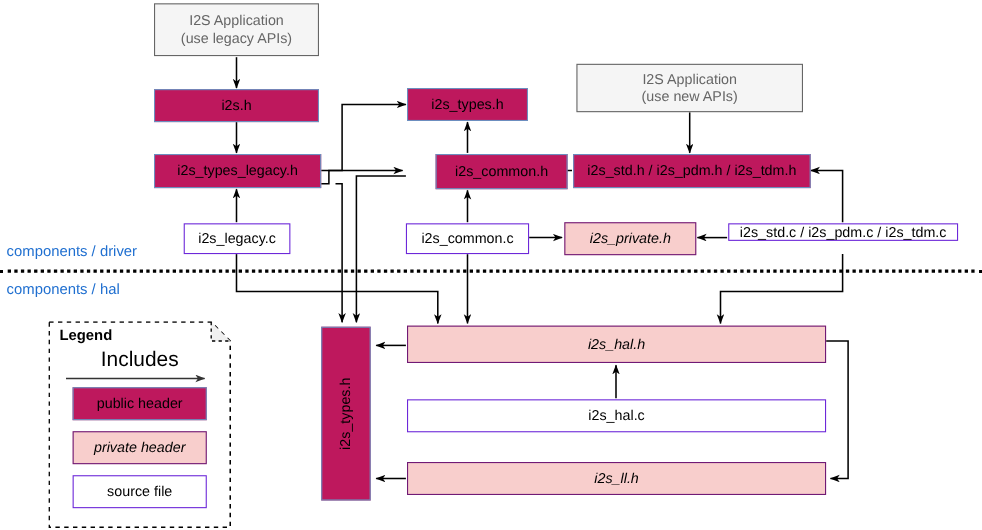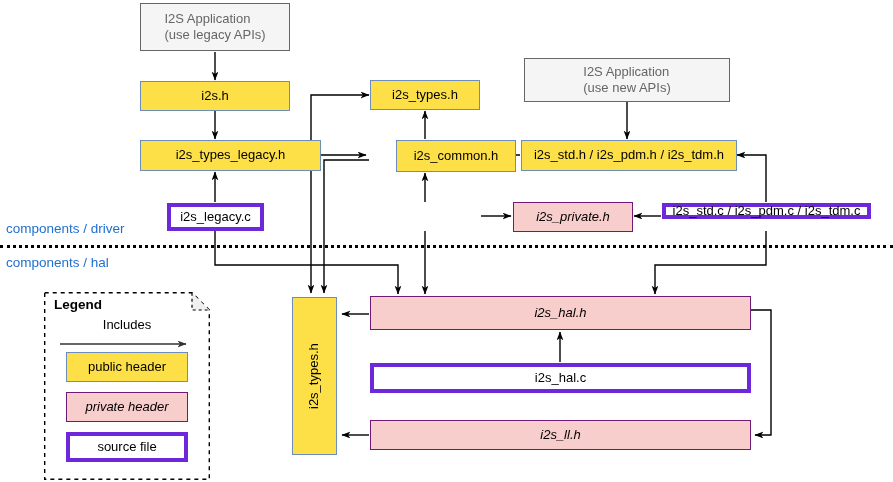--- a/index.html
+++ b/index.html
@@ -15,39 +15,39 @@
     background:#ffffff;
     overflow:hidden;
   }
   
   .node{
     position:absolute;
     box-sizing:border-box;
     display:flex;
     align-items:center;
     justify-content:center;
-    text-align:left;
+    text-align:center;
     font-size:13px;
     line-height:1.25;
     color:#000000;
     z-index:5;
     white-space:pre-line;
   }
   .node.blue{
-    background:#fde047;
+    background:#be185d;
     border:1px solid #6c8ebf;
   }
   .node.pink{
     background:#f8cecc;
     border:1px solid #701a75;
     font-style:italic;
   }
   .node.white{
     background:#ffffff;
-    border:4px solid #6d28d9;
+    border:1px solid #6d28d9;
   }
   .node.gray{
     background:#f5f5f5;
     border:1px solid #666666;
     color:#666666;
   }
   .node.vertical{
     writing-mode:vertical-rl;
     transform:rotate(180deg);
   }
@@ -101,21 +101,21 @@
     font-size:13.5px;
     font-weight:bold;
     color:#000000;
   }
   #legend-includes-label{
     position:absolute;
     left:0;
     top:25px;
     width:100%;
     text-align:center;
-    font-size:13px;
+    font-size:19px;
     color:#000000;
   }
   .legend-swatch{
     position:absolute;
     left:22px;
     width:122px;
     height:30px;
     box-sizing:border-box;
     display:flex;
     align-items:center;
@@ -182,30 +182,31 @@
   </svg>
 
   <div class="node gray" style="left:140px;top:3px;width:150px;height:48px;">I2S Application
 (use legacy APIs)</div>
 
   <div class="node gray" style="left:524px;top:58px;width:206px;height:44px;">I2S Application
 (use new APIs)</div>
 
   <div class="node blue" style="left:140px;top:81px;width:150px;height:30px;">i2s.h</div>
 
-  <div class="node blue" style="left:140px;top:140px;width:181px;height:31px;">i2s_types_legacy.h</div>
+  <div class="node blue" style="left:140px;top:140px;width:152px;height:31px;">i2s_types_legacy.h</div>
 
   <div class="node blue" style="left:370px;top:80px;width:110px;height:30px;">i2s_types.h</div>
 
   <div class="node blue" style="left:367px;top:140px;width:120px;height:32px;margin-left:29px;">i2s_common.h</div>
 
   <div class="node blue" style="left:521px;top:140px;width:216px;height:31px;">i2s_std.h / i2s_pdm.h / i2s_tdm.h</div>
 
   <div class="node white" style="left:167px;top:203px;width:97px;height:28px;">i2s_legacy.c</div>
 
+  <div class="node white" style="left:369px;top:203px;width:112px;height:28px;">i2s_common.c</div>
 
   <div class="node pink" style="left:513px;top:202px;width:120px;height:30px;">i2s_private.h</div>
 
   <div class="node white" style="left:662px;top:203px;width:209px;height:16px;">i2s_std.c / i2s_pdm.c / i2s_tdm.c</div>
 
   <div class="region-label" style="left:6px;top:221px;">components / driver</div>
 
   <div class="divider" style="top:245px;"></div>
 
   <div class="region-label" style="left:6px;top:255px;">components / hal</div>

